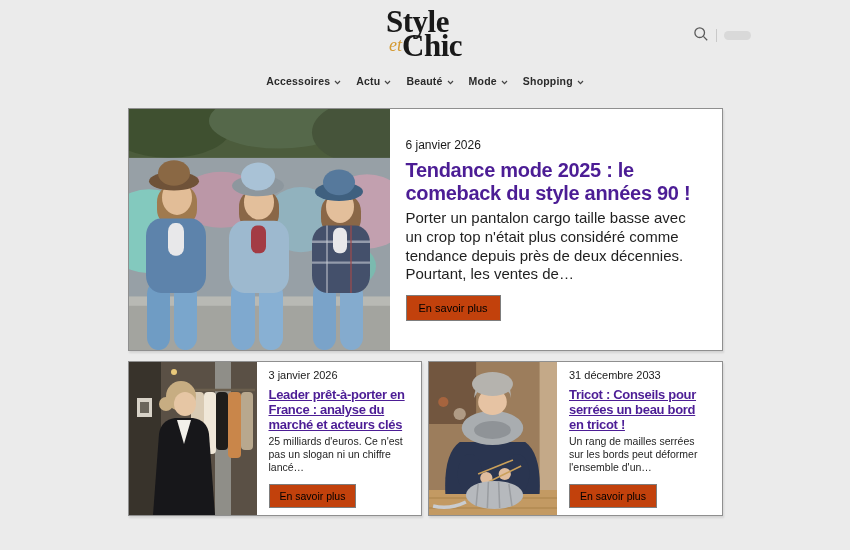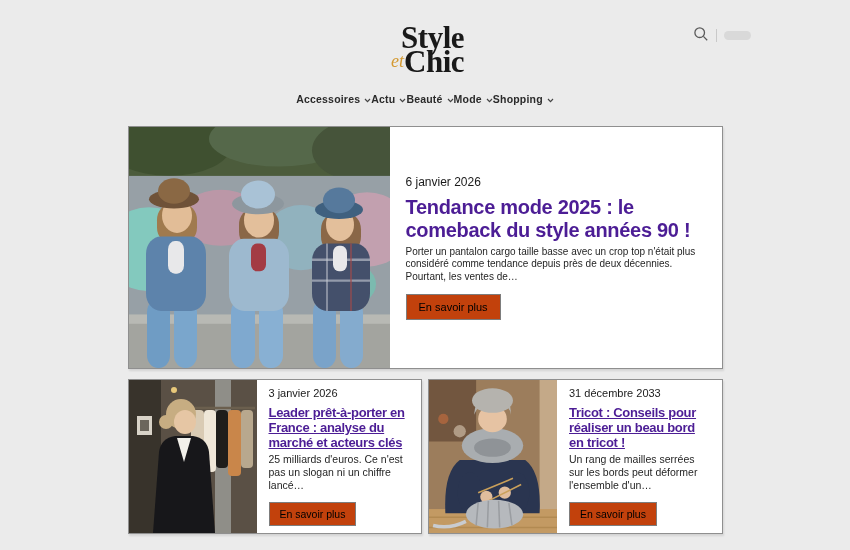--- a/index.html
+++ b/index.html
@@ -7,56 +7,56 @@
   body {
     background:#ebebeb;
     font-family:"Liberation Sans", sans-serif;
     color:#111;
     position:relative;
   }
   .container { width:595px; margin:0 auto; position:relative; }
 
   
   .site-header { padding-top:6px; position:relative; }
-  .logo { width:78px; margin:16px auto; text-align:right; cursor:pointer;
+  .logo { width:78px; margin:0 auto; text-align:left; cursor:pointer;
           font-family:"Liberation Serif", serif; color:#191919; }
   .logo-line1 { display:block; font-size:31px; font-weight:bold; letter-spacing:-0.5px; line-height:1; }
   .logo-line2 { display:block; margin-top:-7px; padding-left:3px; line-height:1; white-space:nowrap; }
   .logo-et { font-style:italic; font-size:18px; color:#d49a32; position:relative; top:-5px;
              font-family:"Liberation Serif", serif; }
   .logo-chic { font-size:31px; font-weight:bold; letter-spacing:-0.5px; }
 
   .search-area { position:absolute; left:565px; top:26px; display:flex; align-items:center; gap:7px; }
   .search-btn { background:none; border:none; cursor:pointer; display:flex; padding:0; }
   .search-divider { width:1px; height:13px; background:#c9c9c9; }
   .toggle-pill { width:27px; height:9px; border-radius:5px; background:#d9d9d9; border:none; cursor:pointer; }
 
-  .main-nav { display:flex; justify-content:center; margin-top:14px; }
+  .main-nav { display:flex; justify-content:center; gap:15px; margin-top:14px; }
   .nav-item { display:flex; align-items:center; gap:4px; cursor:pointer;
               font-size:10.5px; font-weight:bold; color:#2a2a2a; letter-spacing:0.2px; }
   .nav-item svg { margin-top:1px; }
 
   
   .card { background:#fff; border:1px solid #8f8f8f; box-shadow:1px 2px 2px rgba(0,0,0,0.10);
           display:flex; overflow:hidden; }
   .hero-card { margin-top:21px; height:243px; }
   .hero-card .card-img { width:261px; flex:none; cursor:pointer; }
   .card-img svg { display:block; width:100%; height:100%; }
   .card-body { flex:1; display:flex; flex-direction:column; justify-content:center; padding:0 16px; }
   .post-date { font-size:12px; color:#1a1a1a; }
   .post-title { font-family:"Liberation Sans", sans-serif; color:#4c1d95; cursor:pointer;
                 font-weight:bold; line-height:1.15; margin:7px 0 4px 0; letter-spacing:-0.3px; }
   .hero-card .post-title { font-size:20px; }
-  .post-excerpt { font-size:10px; color:#1f1f1f; line-height:1.25; }
+  .post-excerpt { font-size:15px; color:#1f1f1f; line-height:1.25; }
   .read-more { align-self:flex-start; margin-top:11px; background:#c2410c; border:1px solid #7d7d7d;
                font-family:"Liberation Sans", sans-serif; font-size:11px; color:#000;
                padding:6px 12px; cursor:pointer; }
 
   .cards-row { display:flex; gap:6px; margin-top:10px; }
-  .small-card { flex:1; height:155px;align-items:center; }
+  .small-card { flex:1; height:155px; }
   .small-card .card-img { width:128px; flex:none; cursor:pointer; }
   .small-card .card-body { padding:0 13px 0 12px; }
   .small-card .post-date { font-size:11px; }
   .small-card .post-title { font-size:13px; line-height:1.17; margin:6px 0 3px 0;text-decoration:underline; }
   .small-card .post-excerpt { font-size:10.5px; line-height:1.25; }
   .small-card .read-more { font-size:10.5px; padding:5px 10px; margin-top:10px; }
 
   
   .section-head { margin-top:38px; }
   .section-rule { width:577px; height:4px; background:#000; margin:0 auto; }
@@ -241,21 +241,21 @@
           <ellipse cx="64" cy="133" rx="28" ry="14" fill="#b6b9bd"></ellipse>
           <line x1="48" y1="122" x2="46" y2="144" stroke="#9a9da1" stroke-width="1.5"></line>
           <line x1="58" y1="120" x2="57" y2="146" stroke="#9a9da1" stroke-width="1.5"></line>
           <line x1="68" y1="120" x2="69" y2="146" stroke="#9a9da1" stroke-width="1.5"></line>
           <line x1="78" y1="122" x2="81" y2="144" stroke="#9a9da1" stroke-width="1.5"></line>
           <path d="M4 144 Q20 148 36 140" stroke="#c9ccd0" stroke-width="3.5" fill="none"></path>
         </svg>
       </div>
       <div class="card-body">
         <div class="post-date">31 décembre 2033</div>
-        <h3 class="post-title">Tricot : Conseils pour réaliser un beau bord en tricot !</h3>
+        <h3 class="post-title">Tricot : Conseils pour serrées un beau bord en tricot !</h3>
         <p class="post-excerpt">Un rang de mailles serrées sur les bords peut déformer l'ensemble d'un…</p>
         <button class="read-more">En savoir plus</button>
       </div>
     </article>
 
   </div>
 
   <div class="section-head">
     <div class="section-rule"></div>
     <h2 class="section-title">ACTU</h2>

